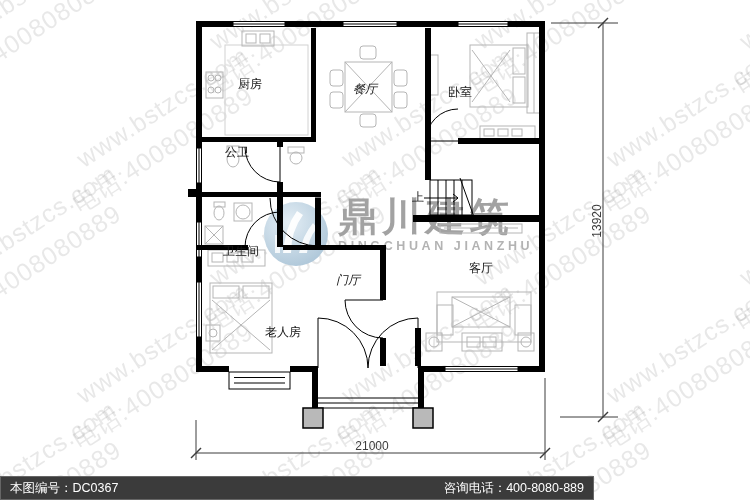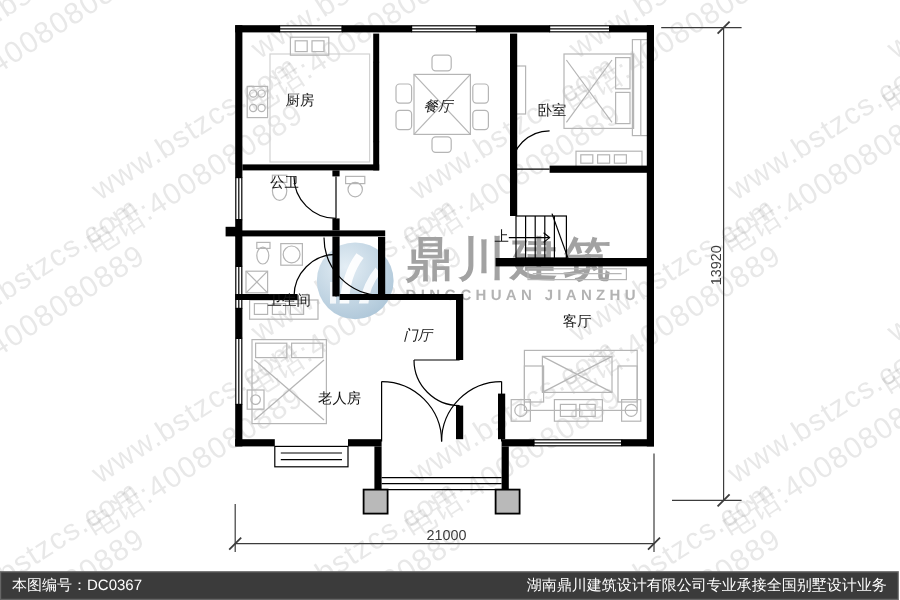--- a/index.html
+++ b/index.html
@@ -35,21 +35,21 @@
     font-size:12px;color:#151515;white-space:nowrap;z-index:5;
   }
   
   .dim-label{
     position:absolute;font-size:12px;color:#3c3c3c;z-index:5;white-space:nowrap;
   }
   #dim-width{left:372px;top:446px;transform:translate(-50%,-50%);}
   #dim-height{left:597px;top:221px;transform:translate(-50%,-50%) rotate(-90deg);}
   
   .footer{
-    position:absolute;left:0;bottom:0;width:749px;height:22px;
+    position:absolute;left:0;bottom:0;width:594px;height:22px;
     background:#3b3b3b;color:#fff;display:flex;align-items:center;
     justify-content:space-between;padding:12px 10px;box-sizing:border-box;
     font-size:12.5px;white-space:nowrap;z-index:10;
     box-shadow:inset 0 0 0 1px rgba(255,255,255,0.22);
   }
   .footer span{flex:0 0 auto;}
 </style>
 </head>
 <body>
 
@@ -297,16 +297,16 @@
       <div class="room-label" style="left: 348px; top: 280px; font-style: italic;">门厅</div>
       <div class="room-label" style="left: 481px; top: 268px;">客厅</div>
       <div class="room-label" style="left: 418px; top: 197px;">上</div>
     </div>
 
   <div class="dim-label" id="dim-width">21000</div>
   <div class="dim-label" id="dim-height">13920</div>
 
   <div class="footer">
     <span>本图编号：DC0367</span>
-    <span>湖南鼎川建筑设计有限公司专业承接全国别墅设计业务</span>
+    <span>咨询电话：400-8080-889</span>
   </div>
 
 </div>
 
 </body></html>

